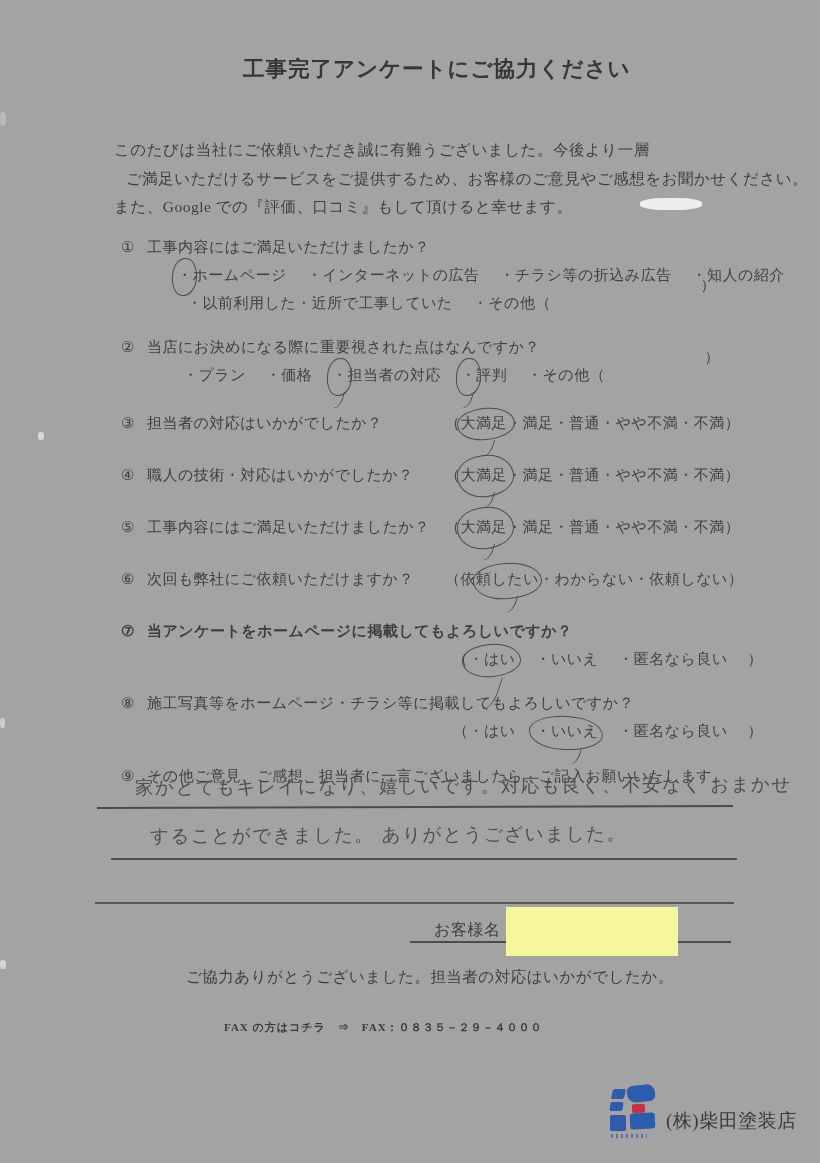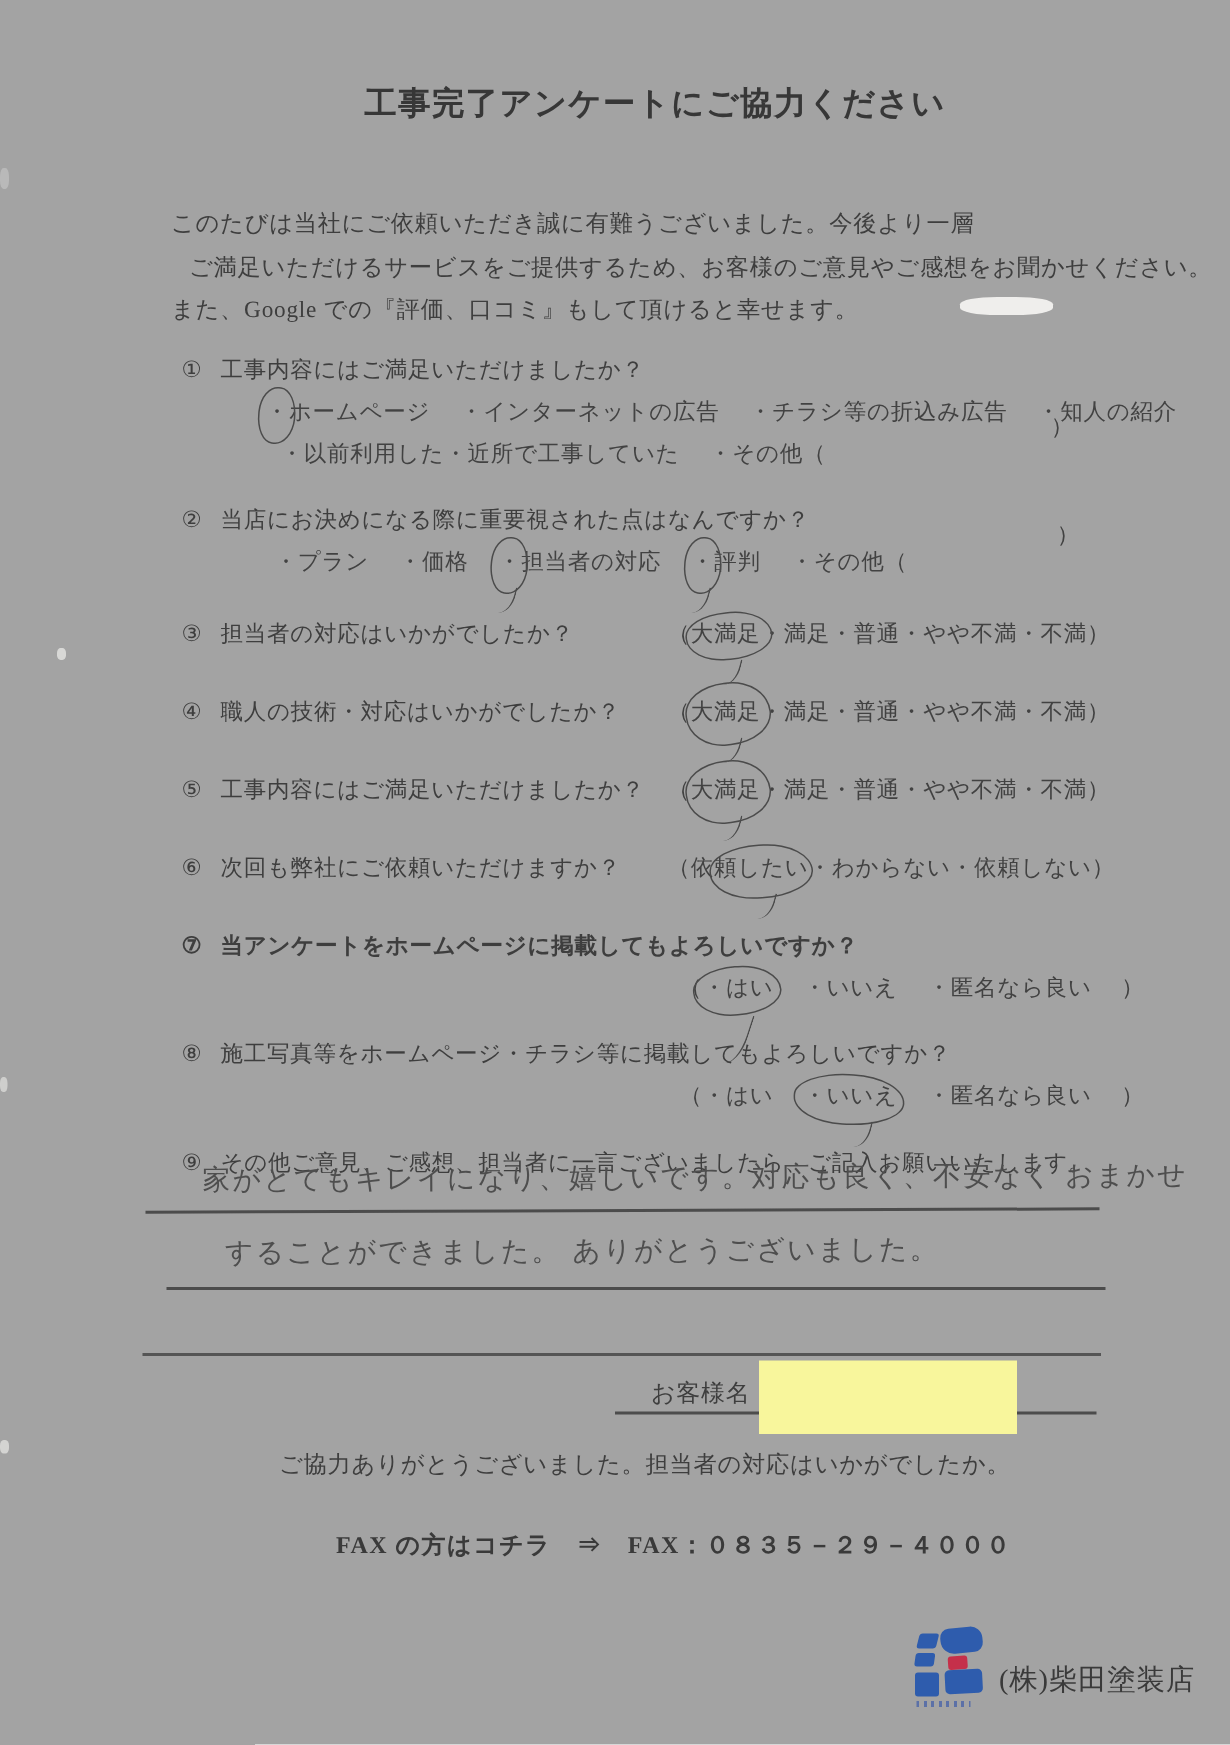--- a/index.html
+++ b/index.html
@@ -41,21 +41,21 @@
     border-right:1.7px solid #4b4b4b;
     border-radius:0 0 100% 60% / 0 0 100% 80%;
     transform:rotate(18deg);
   }
   
   .hw { font-family:"DejaVu Sans", sans-serif; font-size:18.5px; color:#4e4e4e;
         letter-spacing:1.5px; white-space:pre; transform:rotate(-.3deg); }
   .rule { position:absolute; background:#4c4c4c; height:1.8px; }
   .hl-box { position:absolute; z-index:2; }
   
-  .fax { font-weight:bold; font-size:16px; letter-spacing:1px; color:#3a3a3a; }
+  .fax { font-weight:bold; font-size:11px; letter-spacing:1px; color:#3a3a3a; }
   .logo { position:absolute; width:56px; height:56px; }
   .lg { position:absolute; border-radius:2px; }
   .tiny-strip { position:absolute; left:3px; top:49px; width:36px; height:4px;
     background:repeating-linear-gradient(90deg,#4a64a8 0 2px,transparent 2px 5px); opacity:.8; }
   .artifact { position:absolute; border-radius:40%; }
 </style>
 </head>
 <body>
 
 <div class="page">

